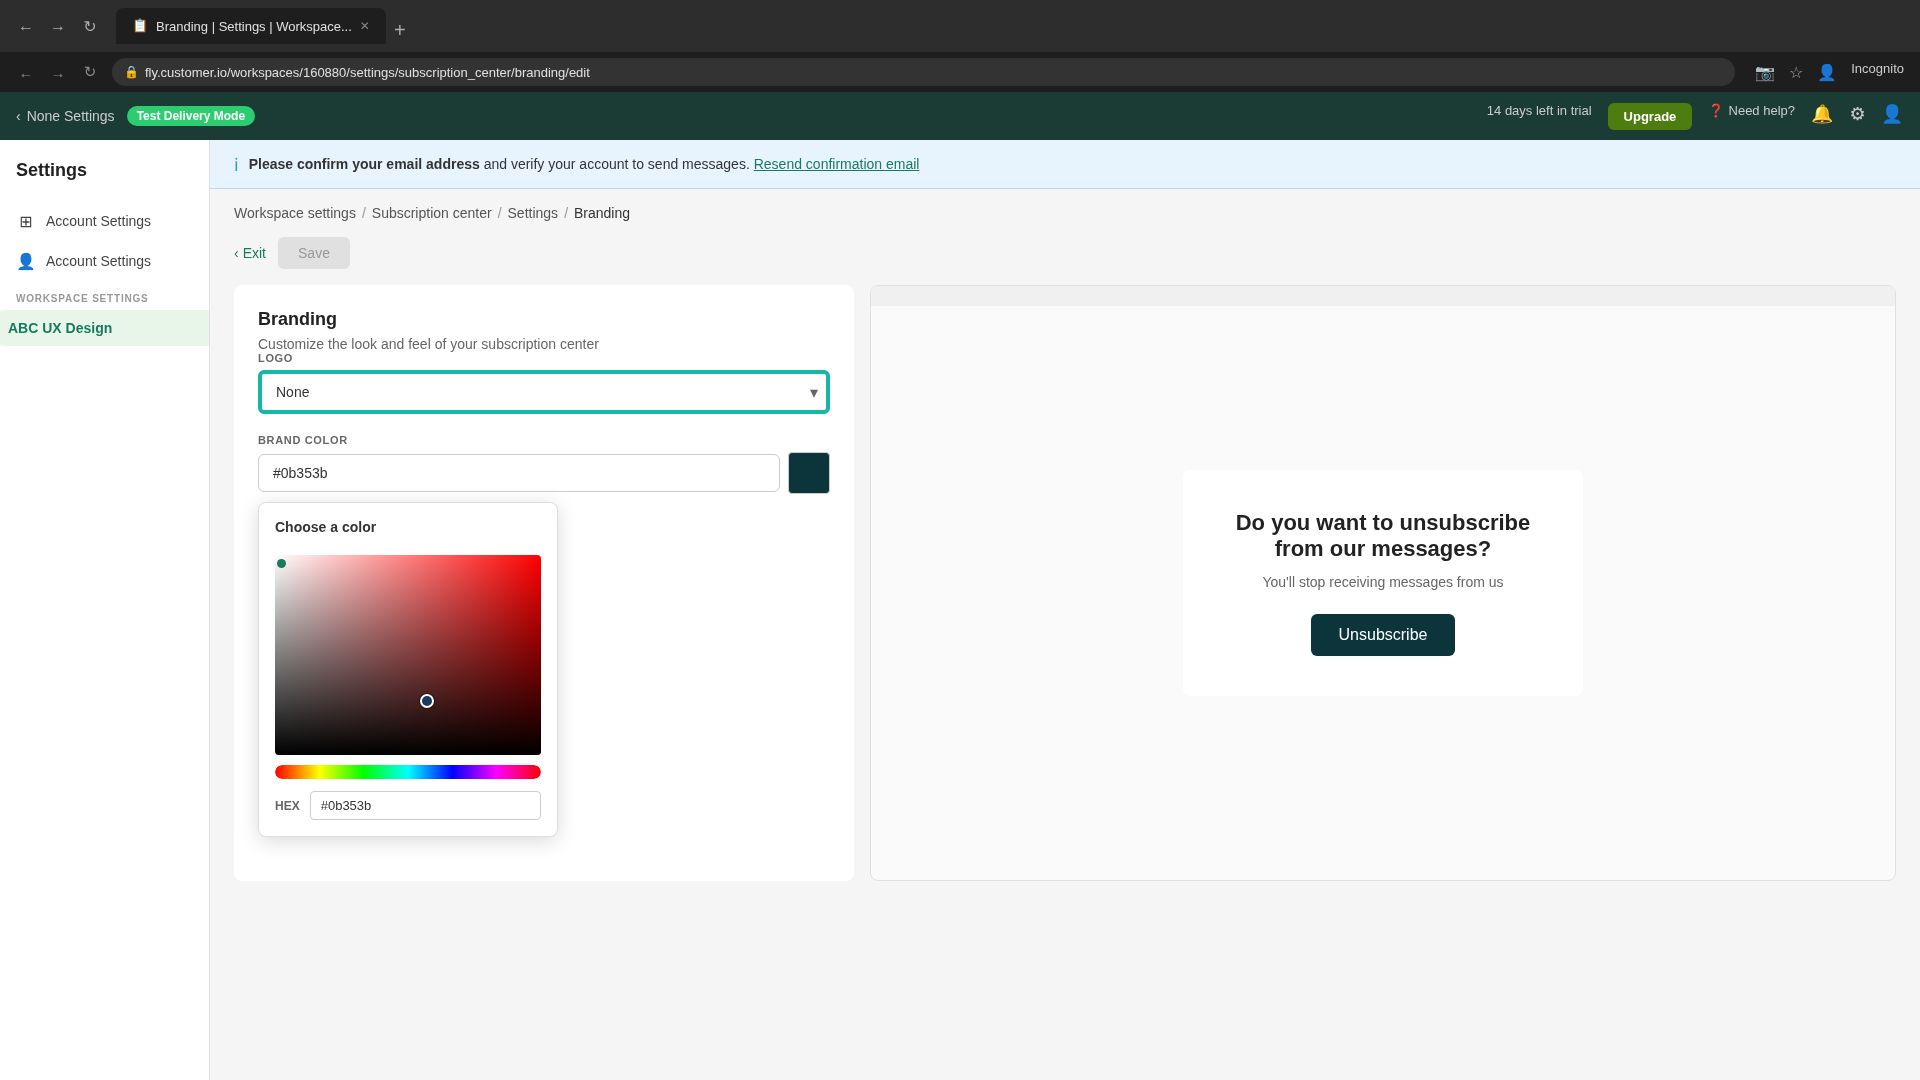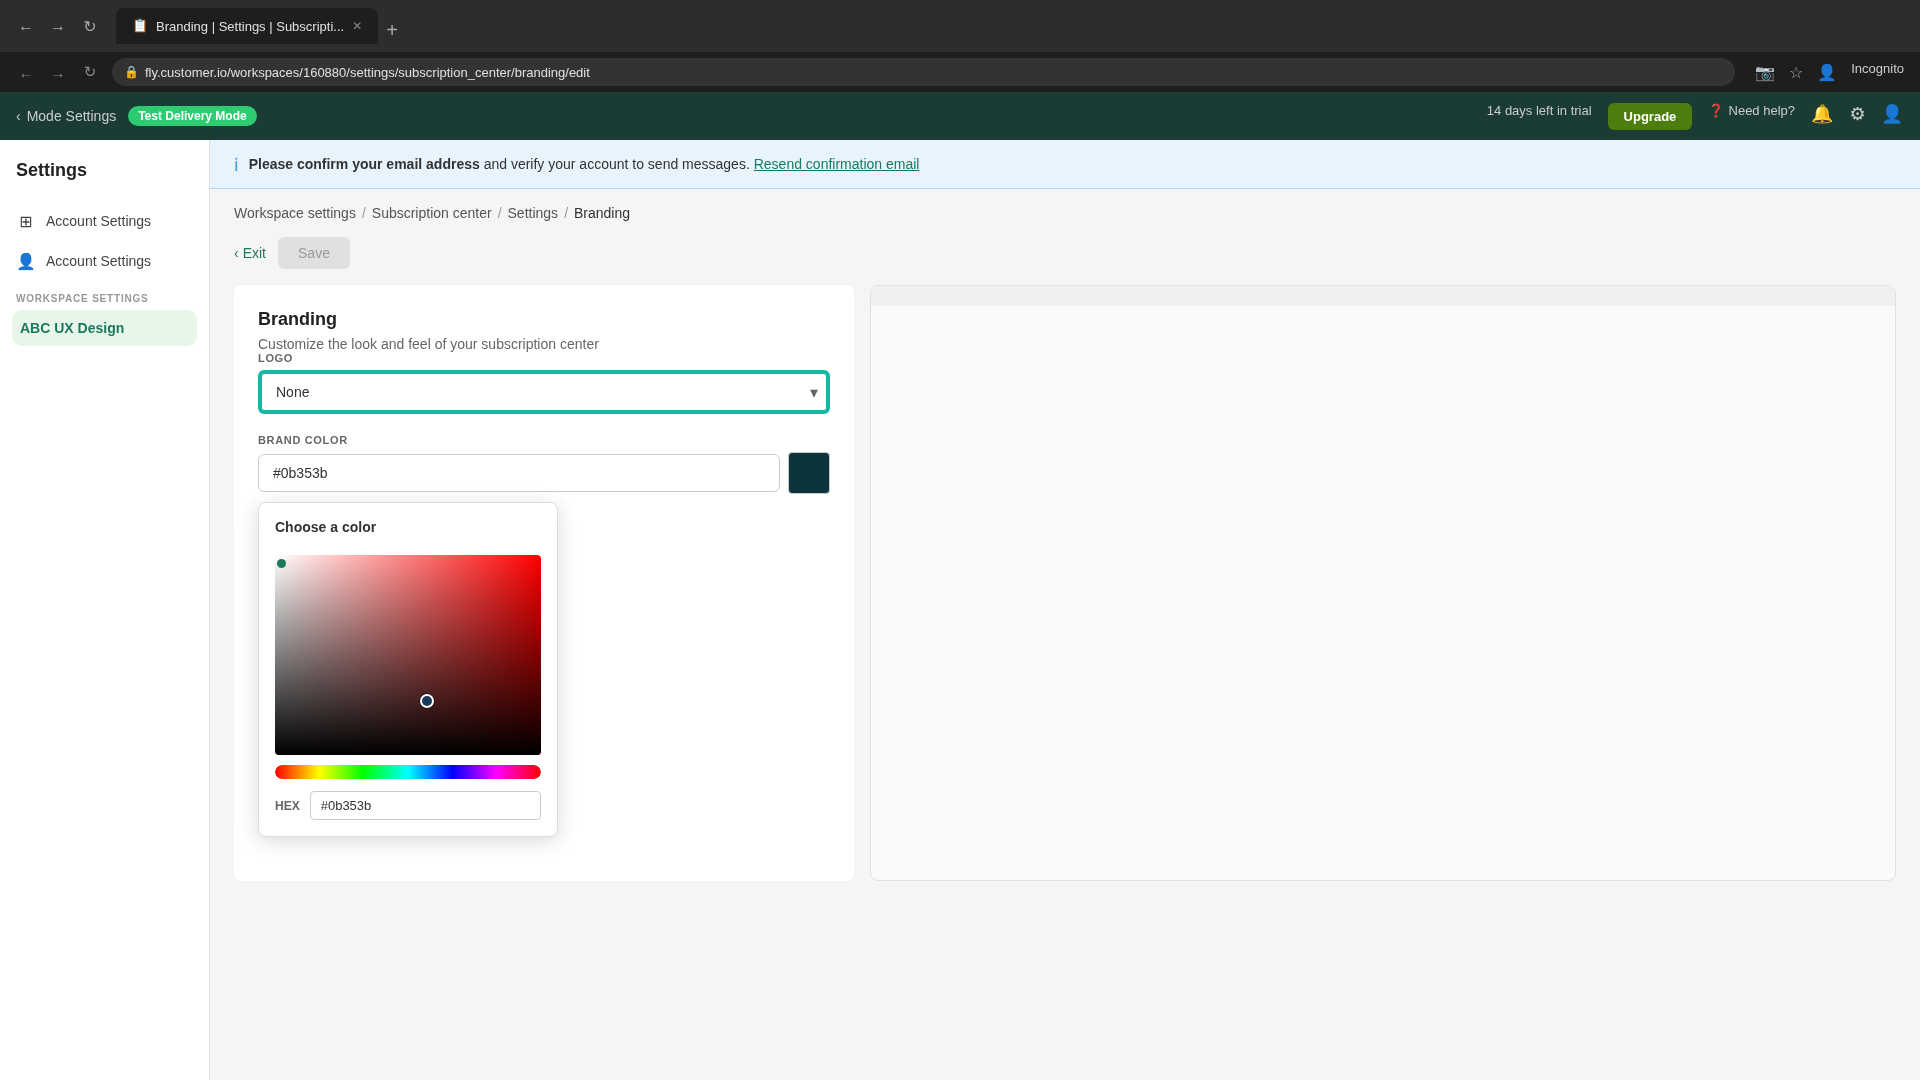--- a/index.html
+++ b/index.html
@@ -36,21 +36,21 @@
     .app-icon-btn { background: none; border: none; color: #ccc; font-size: 18px; cursor: pointer; display: flex; align-items: center; }
 
     
     .main-layout { display: flex; height: calc(1080px - 52px - 40px - 48px); }
 
     
     .sidebar { width: 210px; background: #fff; border-right: 1px solid #e0e0e0; padding: 20px 0; flex-shrink: 0; }
     .sidebar-title { font-size: 18px; font-weight: 700; color: #222; padding: 0 16px 20px; }
     .sidebar-section-label { font-size: 10px; font-weight: 700; color: #999; text-transform: uppercase; letter-spacing: 0.08em; padding: 12px 16px 6px; }
     .sidebar-item { display: flex; align-items: center; gap: 10px; padding: 10px 16px; cursor: pointer; color: #444; font-size: 14px; }
-    .sidebar-item.active { background: #e8f5e9; color: #1a7a5e; font-weight: 600; border-radius: 10px; margin: 0 12px; padding: 10px 8px; }
+    .sidebar-item.active { background: #e8f5e9; color: #1a7a5e; font-weight: 600; border-radius: 2px; margin: 0 0; padding: 10px 8px; }
     .sidebar-item-icon { width: 20px; height: 20px; display: flex; align-items: center; justify-content: center; font-size: 16px; }
 
     
     .content-area { flex: 1; overflow-y: auto; background: #f5f5f5; }
 
     
     .confirm-banner { background: #e8f4fd; border-bottom: 1px solid #b3d9f7; padding: 12px 24px; display: flex; align-items: center; gap: 10px; font-size: 14px; color: #333; }
     .confirm-icon { color: #3a9bd5; font-size: 18px; }
     .confirm-link { color: #1a7a5e; text-decoration: underline; cursor: pointer; font-weight: 500; }
 
@@ -106,21 +106,21 @@
 
 <div class="browser-chrome">
   <div class="browser-nav-buttons">
     <button class="nav-btn">←</button>
     <button class="nav-btn">→</button>
     <button class="nav-btn">↻</button>
   </div>
   <div class="tab-bar">
     <div class="tab">
       <span class="tab-favicon">📋</span>
-      <span>Branding | Settings | Subscripti...</span>
+      <span>Branding | Settings | Workspace...</span>
       <span class="tab-close">✕</span>
     </div>
     <button class="tab-add">+</button>
   </div>
 </div>
 
 <div class="address-bar-row">
   <div class="addr-nav">
     <button class="addr-btn">←</button>
     <button class="addr-btn">→</button>
@@ -134,21 +134,21 @@
     <button class="addr-icon-btn">📷</button>
     <button class="addr-icon-btn">☆</button>
     <button class="addr-icon-btn">👤</button>
     <span style="color:#ccc;font-size:13px;padding:0 4px;">Incognito</span>
   </div>
 </div>
 
 <div class="app-bar">
   <button class="exit-settings-btn">
     <span class="exit-icon">‹</span>
-    <span>Mode Settings</span>
+    <span>None Settings</span>
   </button>
   <span class="test-delivery-badge">Test Delivery Mode</span>
   <div class="app-bar-right">
     <span class="trial-text">14 days left in trial</span>
     <button class="upgrade-btn">Upgrade</button>
     <button class="need-help-btn">
       <span>❓</span>
       <span>Need help?</span>
     </button>
     <button class="app-icon-btn">🔔</button>
@@ -274,17 +274,22 @@
             <div class="hex-row">
               <span class="hex-label">HEX</span>
               <input type="text" class="hex-input" value="#0b353b" style="">
             </div>
           </div>
         </div>
       </div>
 
       <div class="right-col">
         <div class="preview-top-bar"></div>
+        <div class="preview-card">
+          <div class="preview-question">Do you want to unsubscribe from our messages?</div>
+          <div class="preview-subtitle">You'll stop receiving messages from us</div>
+          <button class="unsubscribe-btn">Unsubscribe</button>
+        </div>
       </div>
 
     </div>
   </div>
 </div>
 
 </body></html>

